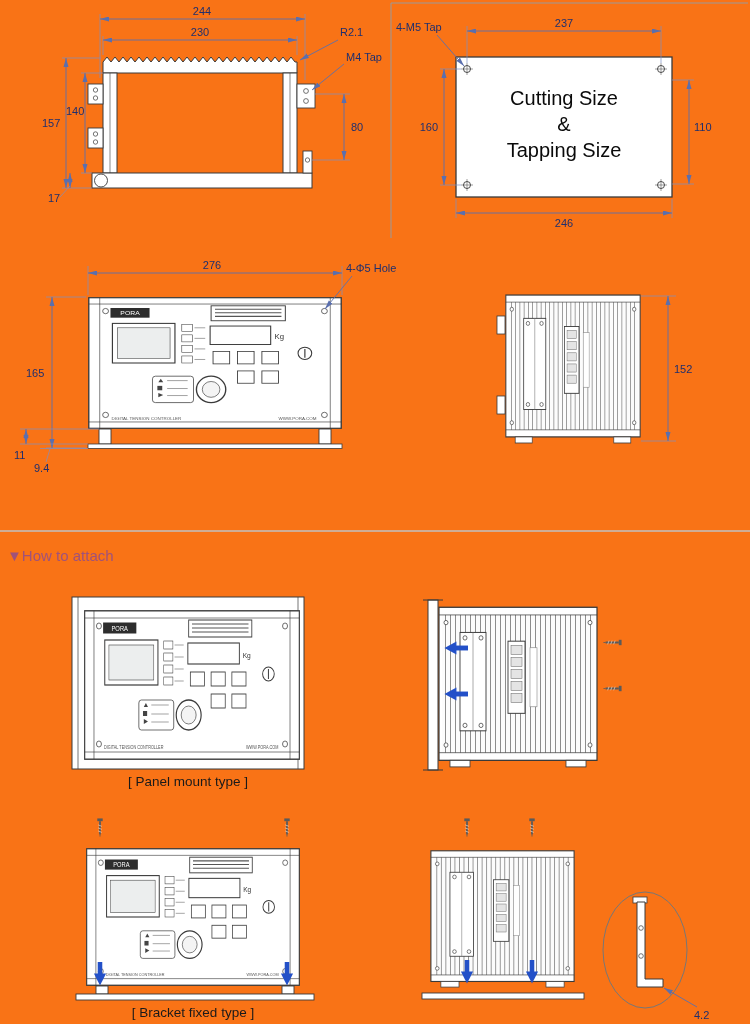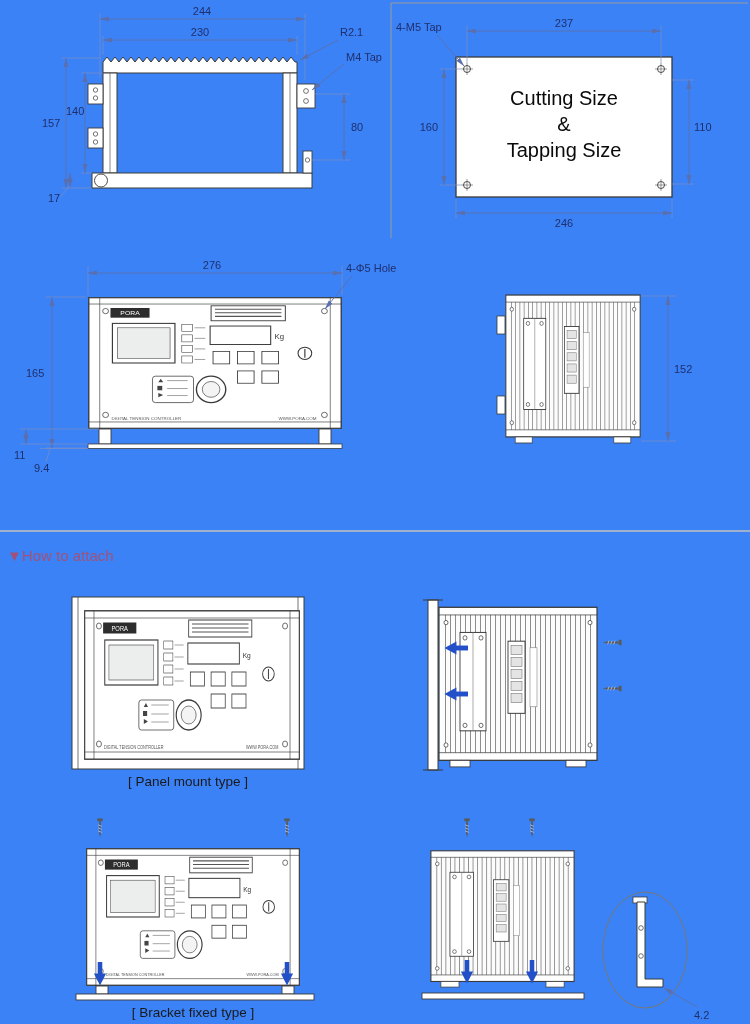--- a/index.html
+++ b/index.html
@@ -1,16 +1,16 @@
 <!DOCTYPE html>
 <html><head>
 <meta charset="utf-8">
 <style>
   html,body{margin:0;padding:0;background:#ffffff;}
-  .page{position:relative;width:750px;height:1024px;background:#3b82f6;overflow:hidden;}
+  .page{position:relative;width:750px;height:1024px;background:#f97316;overflow:hidden;}
   svg{display:block;}
   text{font-family:"Liberation Sans",sans-serif;}
   .dimtxt{fill:#1f2f6e;font-size:11px;}
   .dim{stroke:#5a6fae;stroke-width:0.9;fill:none;}
   .ext{stroke:#7d8fc4;stroke-width:0.7;fill:none;}
   .ln{stroke:#3a3a3a;fill:none;}
   .shape{stroke:#3a3a3a;fill:#ffffff;}
   .title-big{fill:#0a0a0a;font-size:20px;}
   .caption{fill:#1a1a1a;font-size:13.5px;}
   .attach-header{fill:#a0527a;font-size:15px;}

